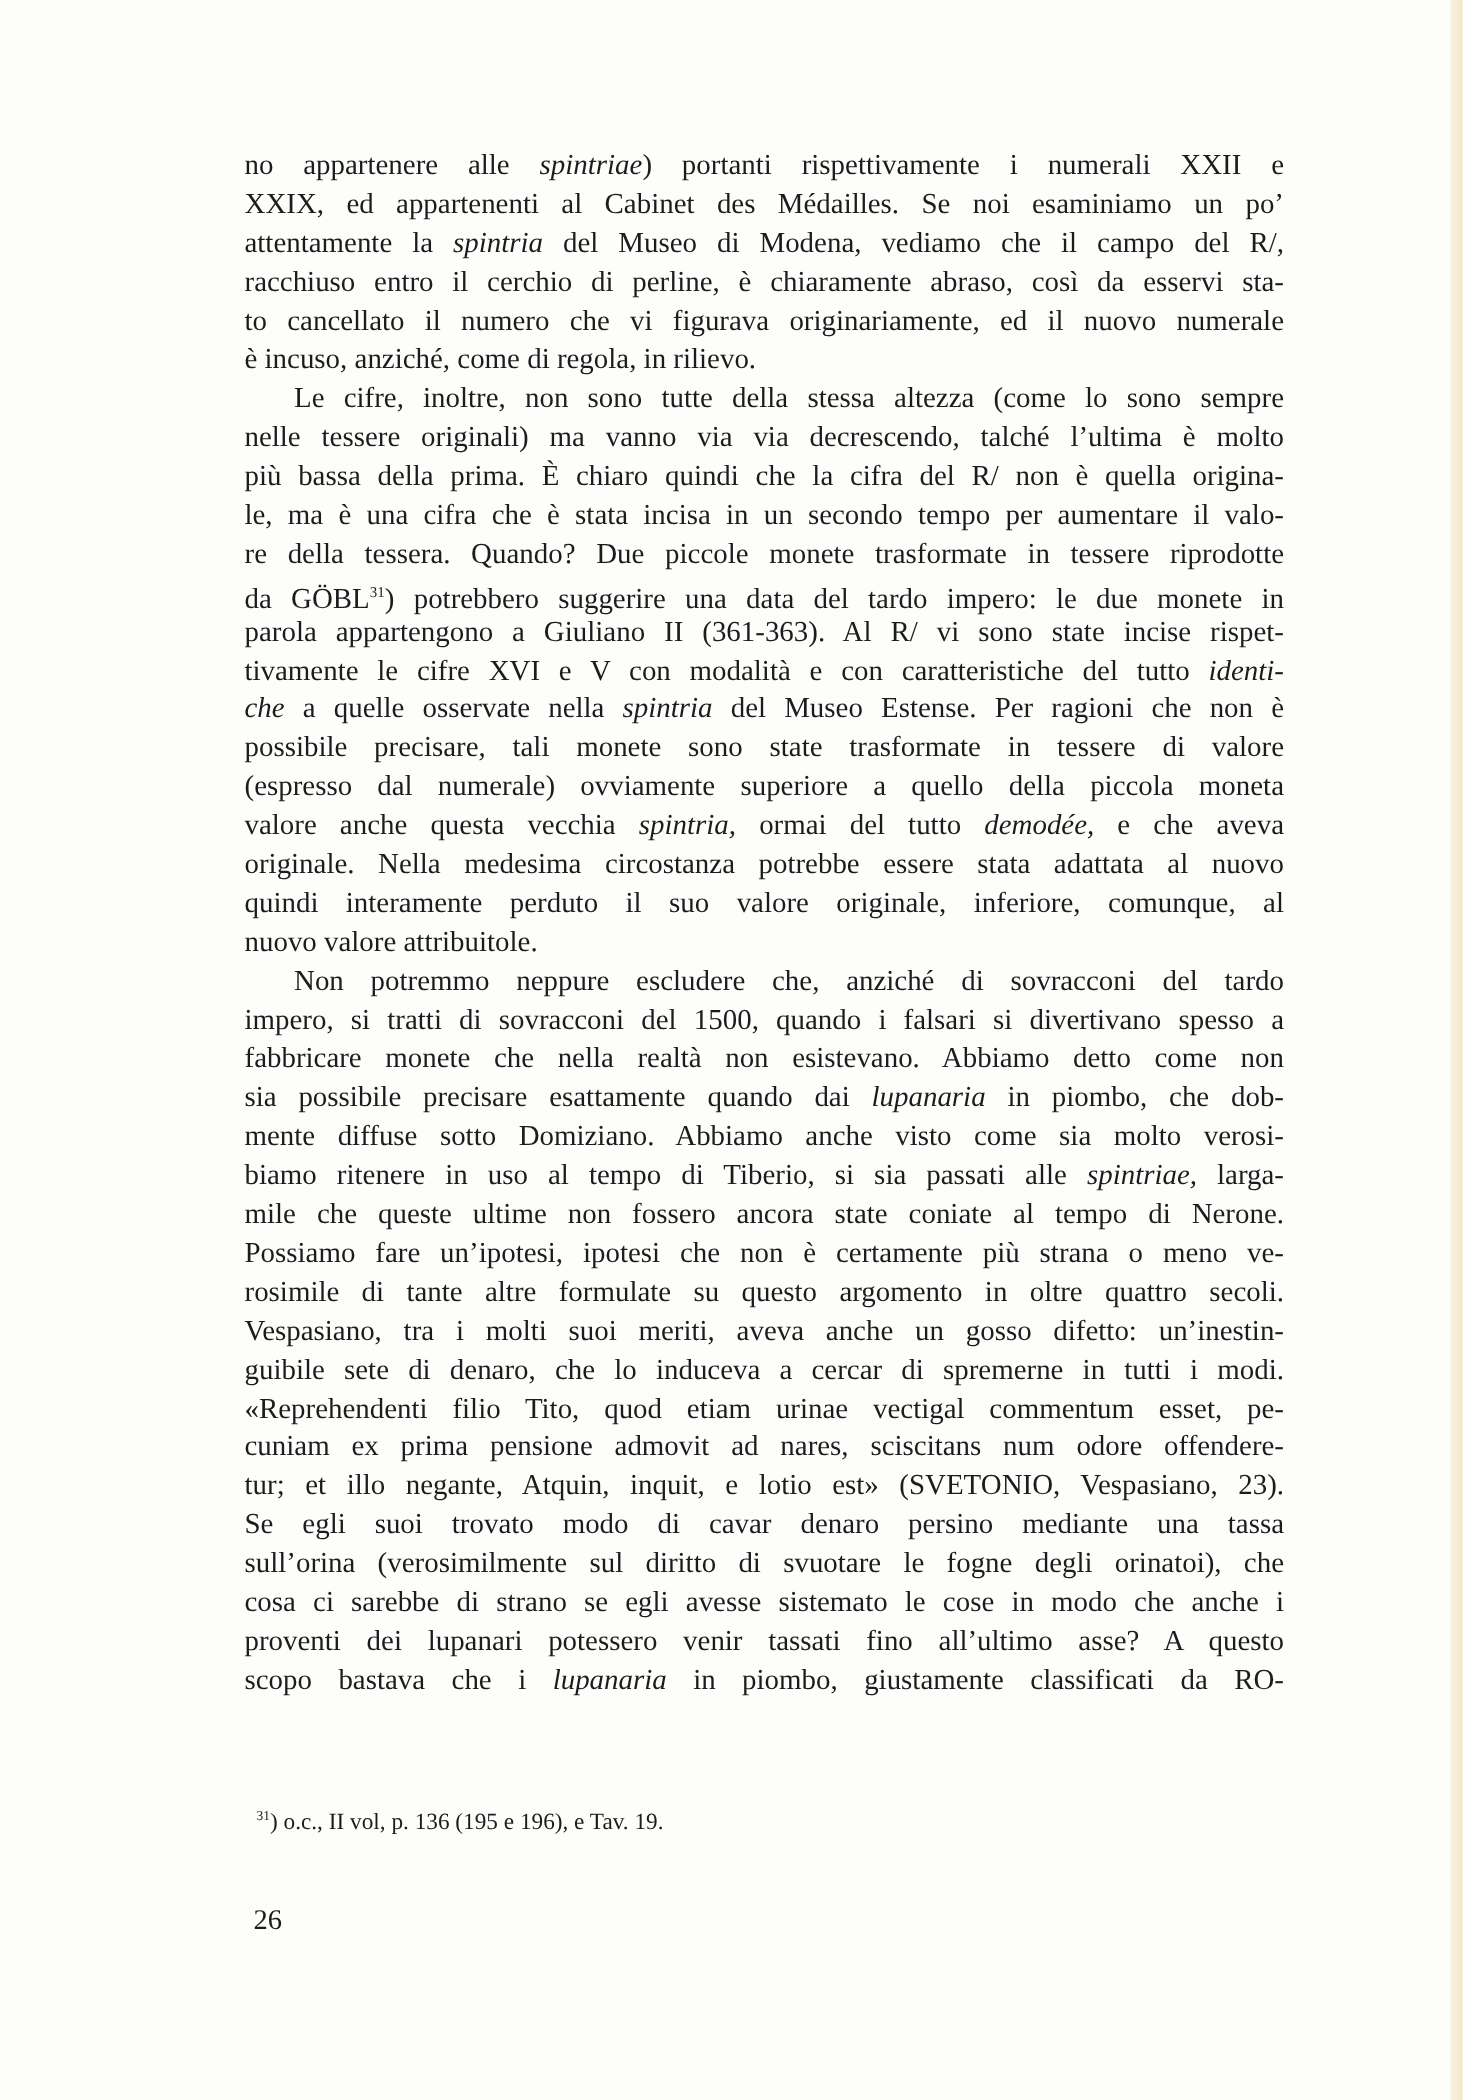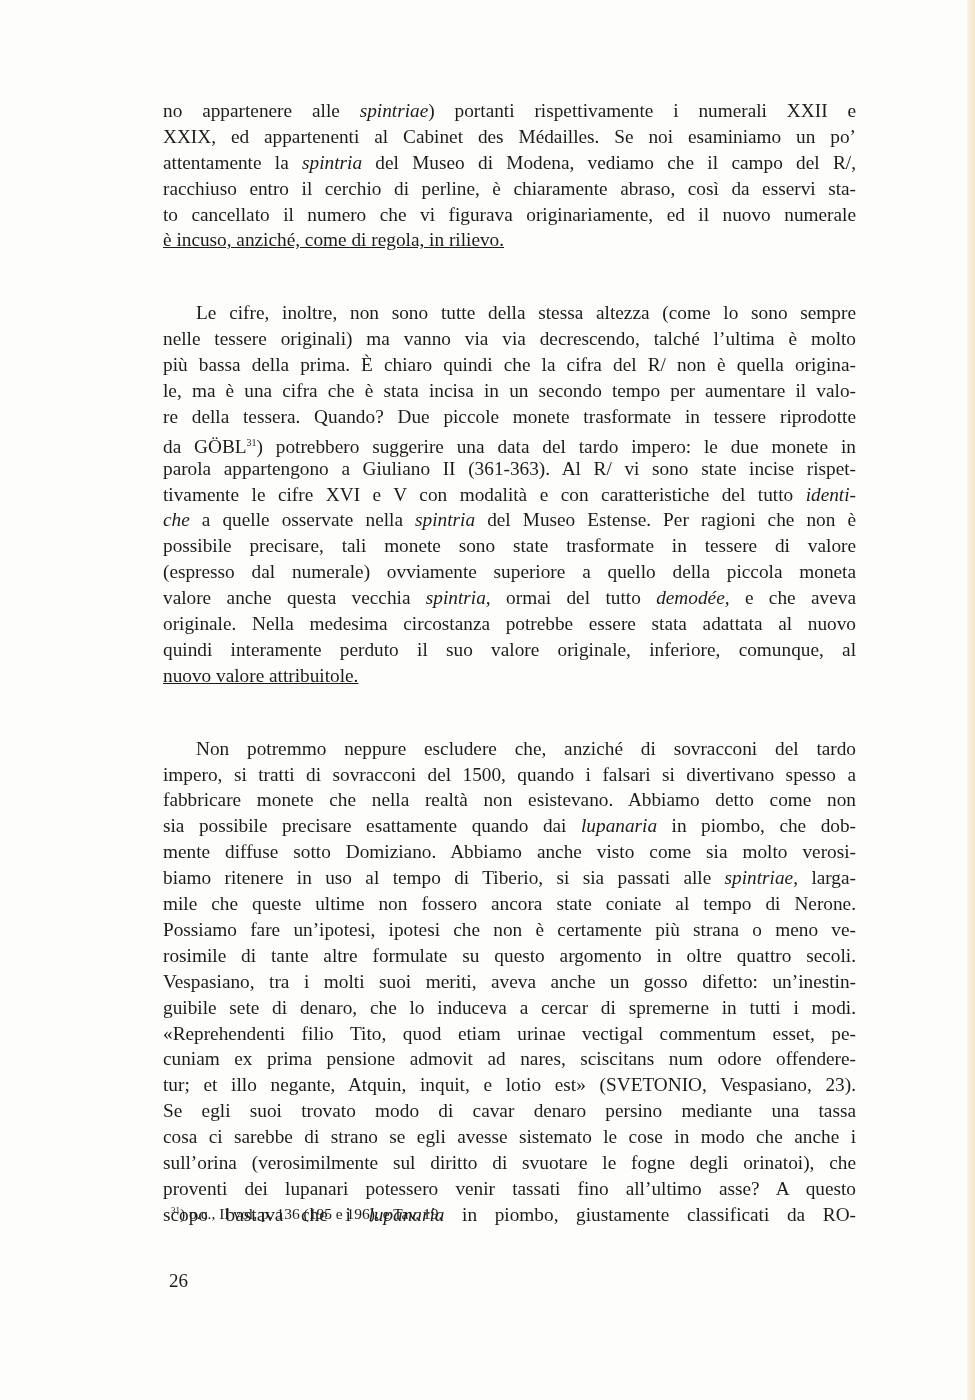--- a/index.html
+++ b/index.html
@@ -13,22 +13,22 @@
     position: absolute; top: 0; right: 0; width: 8px; height: 1400px;
     background: linear-gradient(to right, #faf3e2, #f4e7c8);
   }
   .text-block {
     position: absolute; left: 163px; top: 98px; width: 693px;
   }
   .line {
     font-size: 19.3px; line-height: 25.9px; height: 25.9px;
     white-space: nowrap; text-align: justify; text-align-last: justify;
   }
-  .line.last { text-align-last: left; text-decoration: underline; }
-  .line.indent { padding-left: 33px; margin-top: 47px; }
+  .line.last { text-align-last: left; }
+  .line.indent { padding-left: 33px; }
   .line i { }
   .footnote {
     position: absolute; left: 171px; top: 1205px;
     font-size: 15.5px; white-space: nowrap;
   }
   .footnote sup { font-size: 9px; vertical-align: 6px; }
   .page-number {
     position: absolute; left: 169px; top: 1270px; font-size: 19px;
   }
   sup.ref { font-size: 10px; vertical-align: 7px; }
@@ -73,22 +73,22 @@
       <div class="line">biamo ritenere in uso al tempo di Tiberio, si sia passati alle <i>spintriae,</i> larga-</div>
       <div class="line">mile che queste ultime non fossero ancora state coniate al tempo di Nerone.</div>
       <div class="line">Possiamo fare un’ipotesi, ipotesi che non è certamente più strana o meno ve-</div>
       <div class="line">rosimile di tante altre formulate su questo argomento in oltre quattro secoli.</div>
       <div class="line">Vespasiano, tra i molti suoi meriti, aveva anche un gosso difetto: un’inestin-</div>
       <div class="line">guibile sete di denaro, che lo induceva a cercar di spremerne in tutti i modi.</div>
       <div class="line">«Reprehendenti filio Tito, quod etiam urinae vectigal commentum esset, pe-</div>
       <div class="line">cuniam ex prima pensione admovit ad nares, sciscitans num odore offendere-</div>
       <div class="line">tur; et illo negante, Atquin, inquit, e lotio est» (SVETONIO, Vespasiano, 23).</div>
       <div class="line">Se egli suoi trovato modo di cavar denaro persino mediante una tassa</div>
+      <div class="line">sull’orina (verosimilmente sul diritto di svuotare le fogne degli orinatoi), che</div>
       <div class="line">cosa ci sarebbe di strano se egli avesse sistemato le cose in modo che anche i</div>
-      <div class="line">sull’orina (verosimilmente sul diritto di svuotare le fogne degli orinatoi), che</div>
       <div class="line">proventi dei lupanari potessero venir tassati fino all’ultimo asse? A questo</div>
       <div class="line">scopo bastava che i <i>lupanaria</i> in piombo, giustamente classificati da RO-</div>
     </div>
   </div>
 
 <div class="footnote"><sup>31</sup><span>) o.c., II vol, p. 136 (195 e 196), e Tav. 19.</span></div>
 
 <div class="page-number">26</div>
 
 </body></html>

